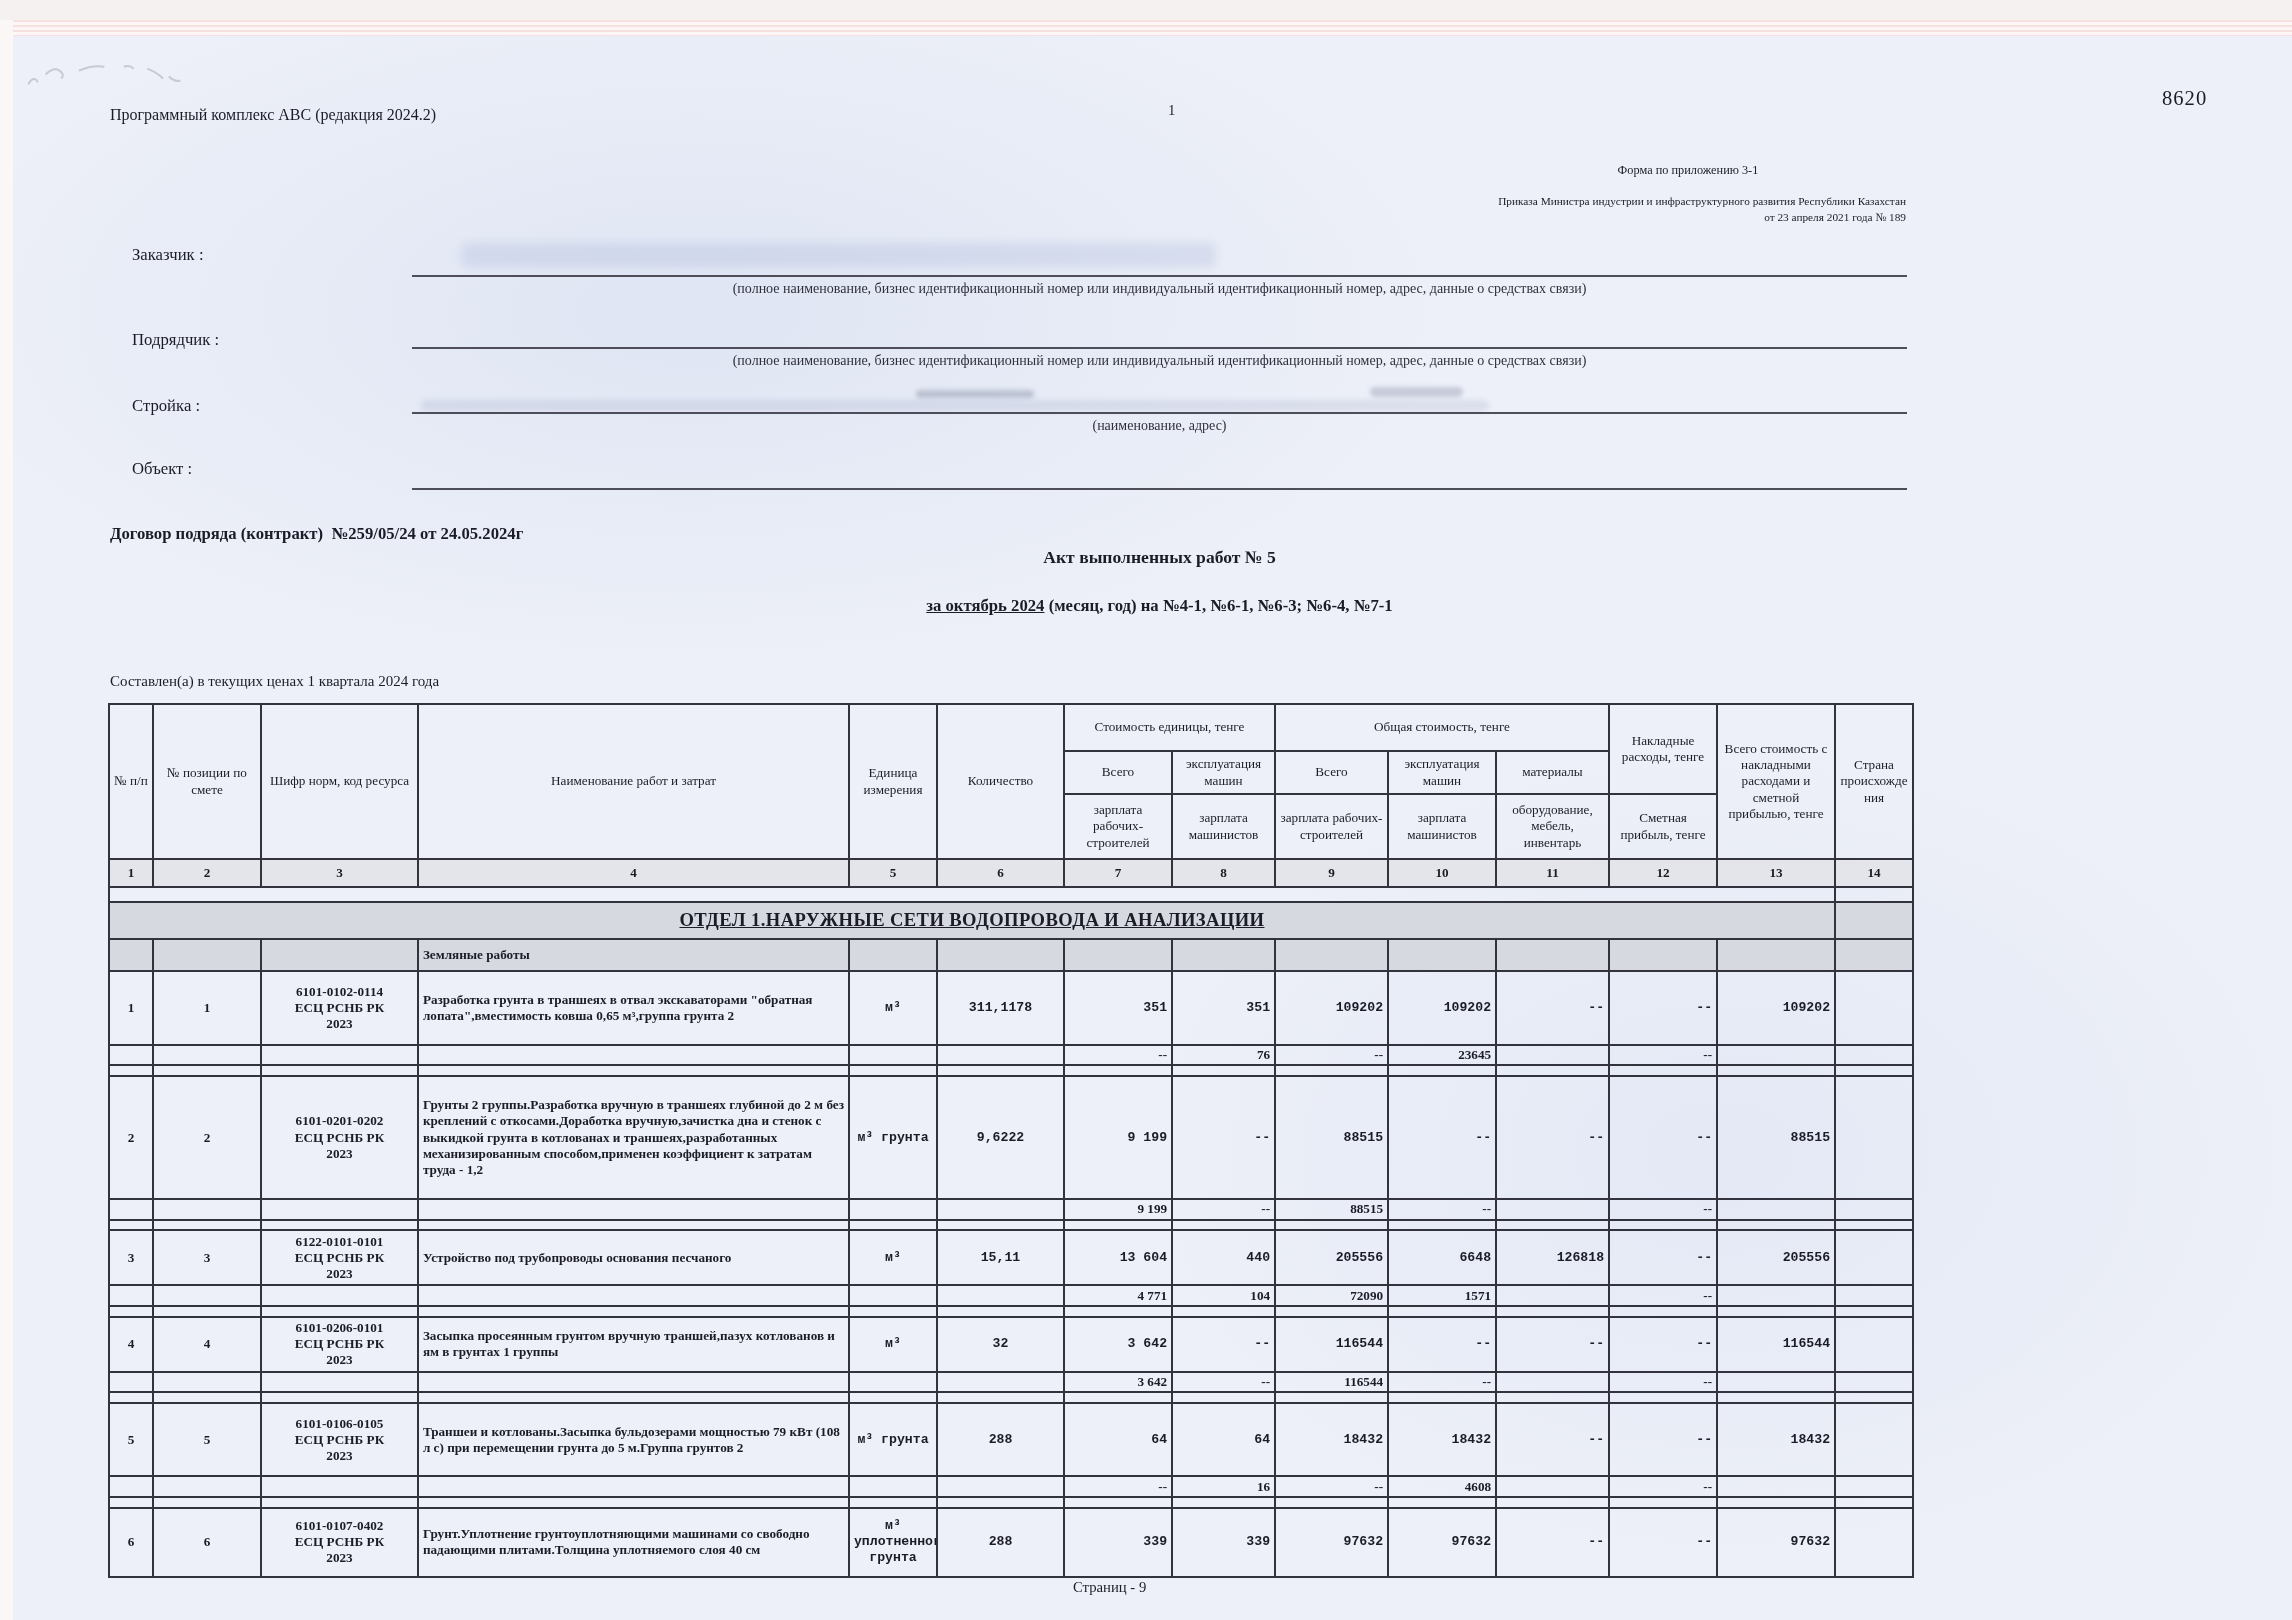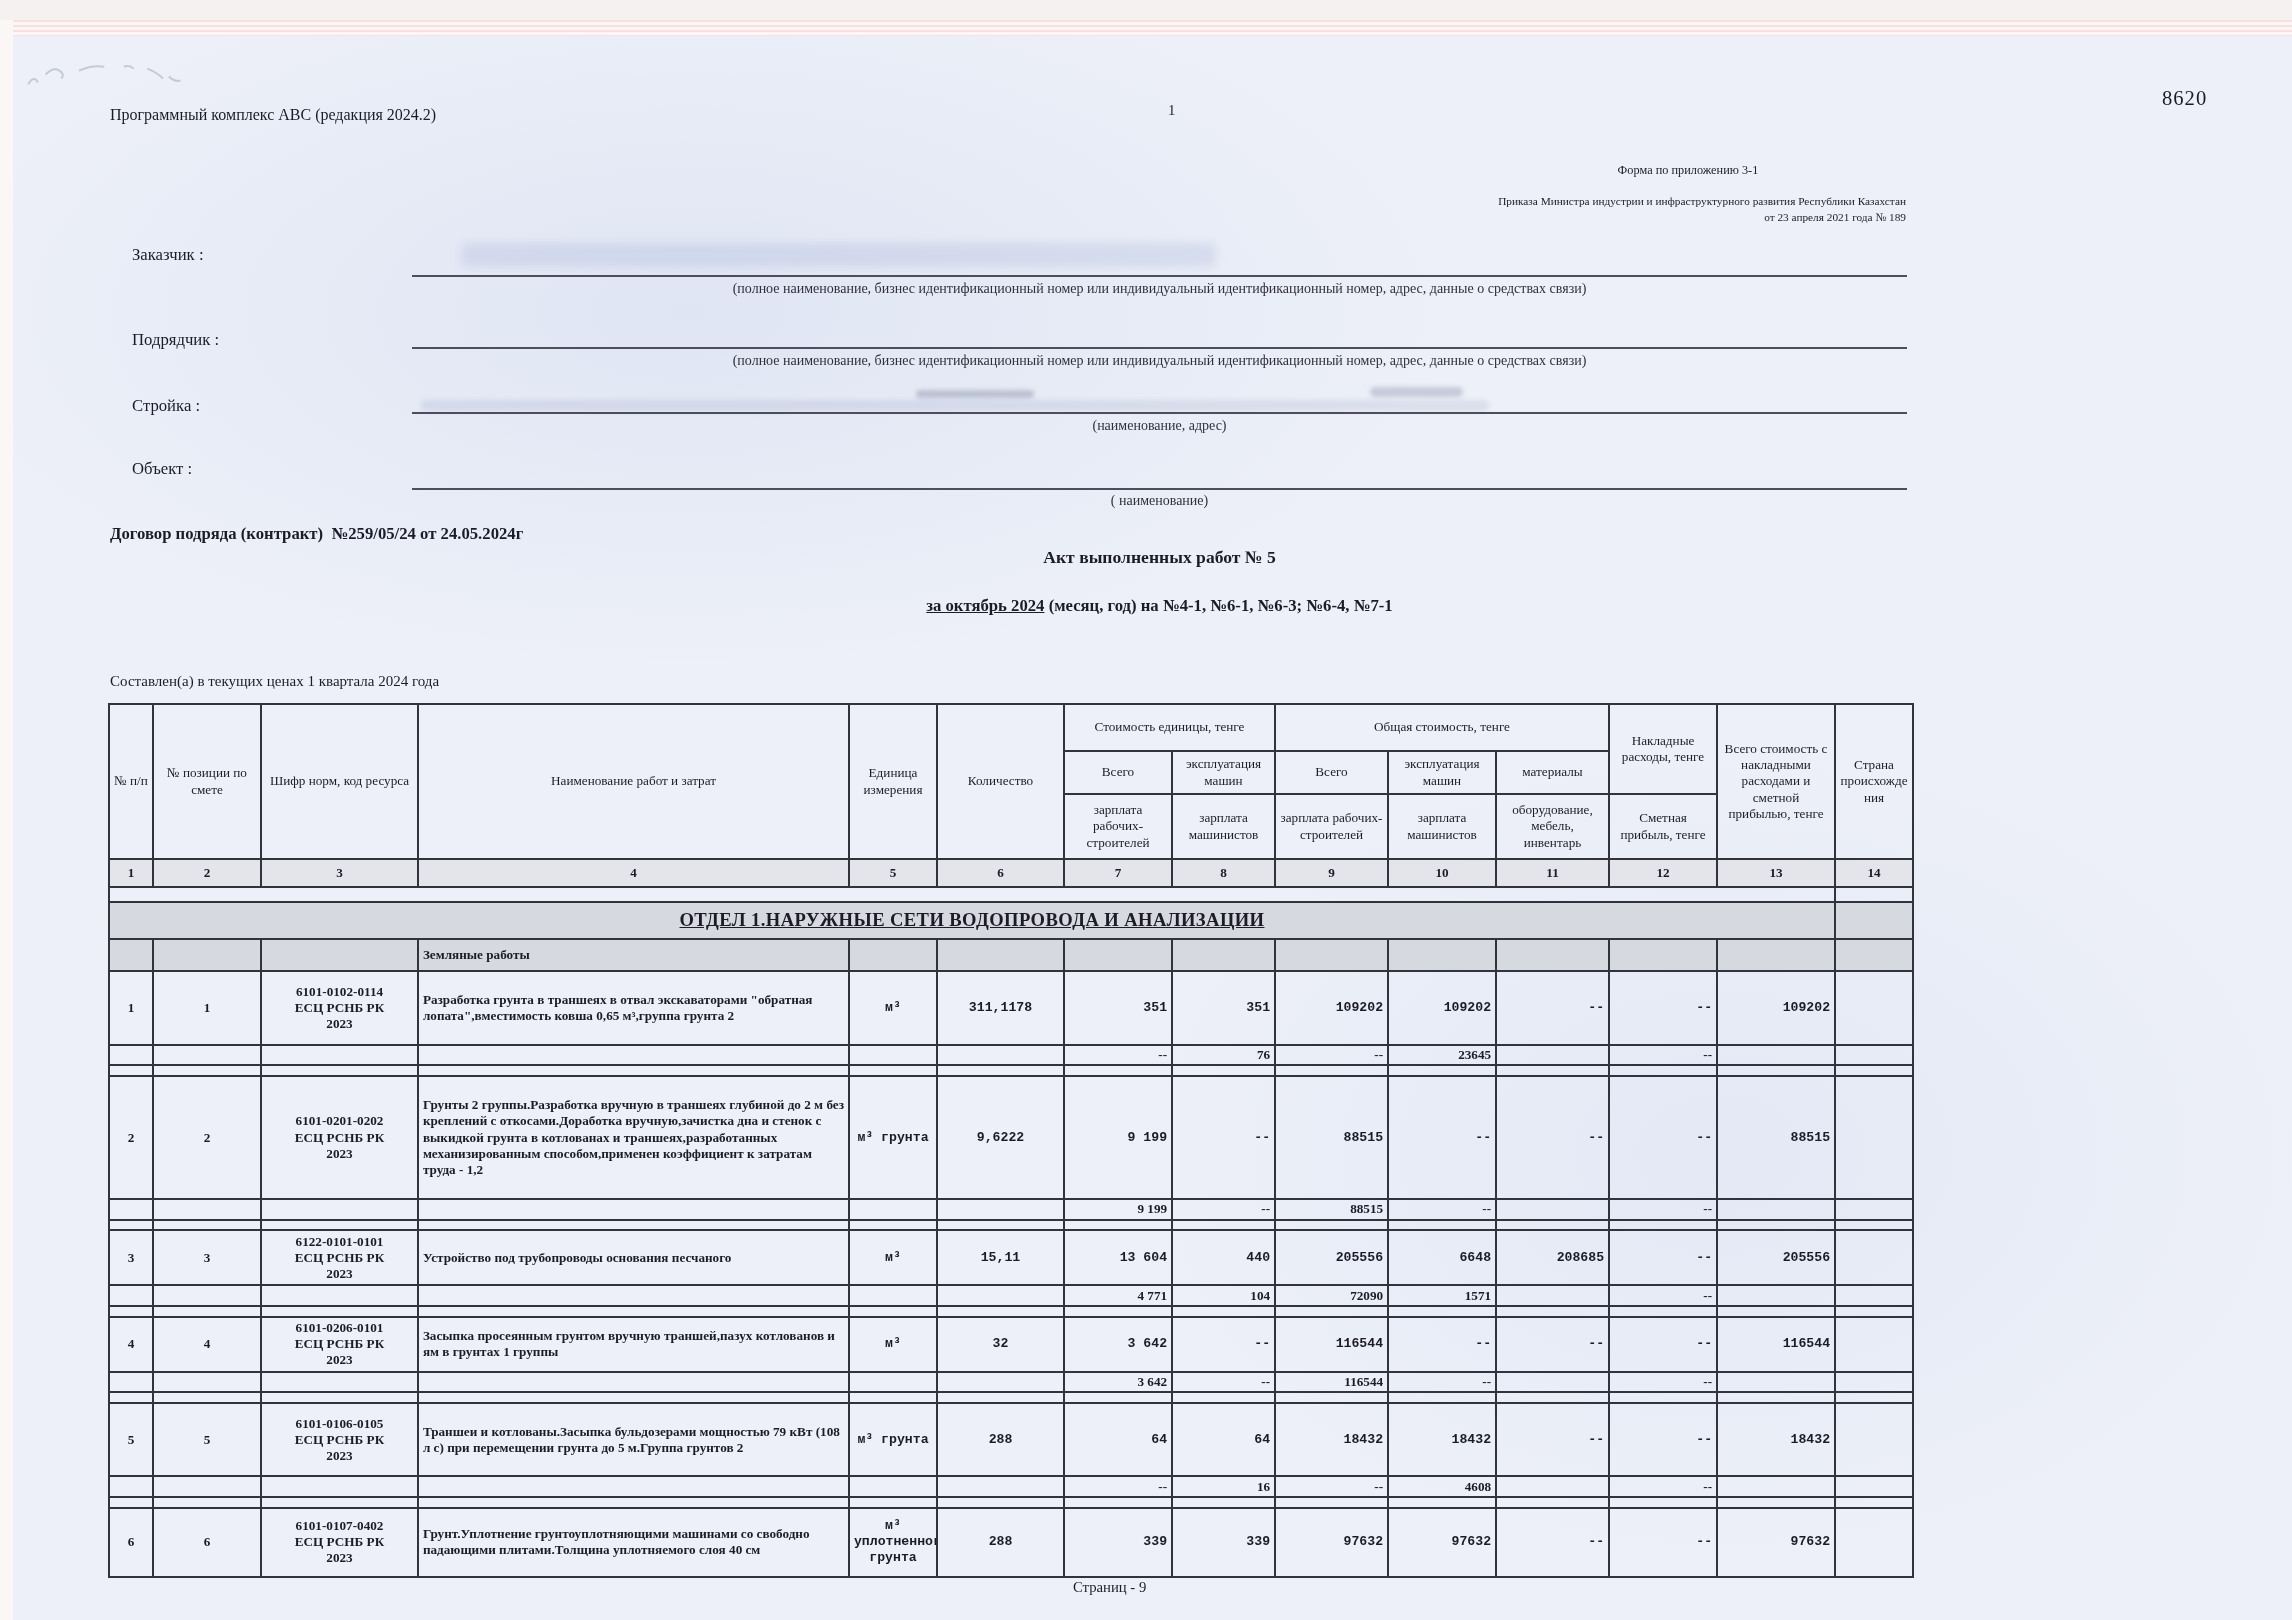--- a/index.html
+++ b/index.html
@@ -112,21 +112,20 @@
 
   <div class="abs fld-label" style="top:376px">Стройка :</div>
   <div class="smudge sm2"></div>
   <div class="smudge sm3"></div>
   <div class="smudge sm4"></div>
   <div class="abs fill-line" style="top:392px"></div>
   <div class="abs caption" style="top:398px">(наименование, адрес)</div>
 
   <div class="abs fld-label" style="top:439px">Объект :</div>
   <div class="abs fill-line" style="top:468px"></div>
-  <div class="abs caption" style="top:473px">( наименование)</div>
 
   <div class="abs contract-line">
     <span>Договор подряда (контракт)</span>&nbsp;&nbsp;<span>№259/05/24 от 24.05.2024г</span>
   </div>
 
   <div class="abs act-title">Акт выполненных работ № 5</div>
 
   <div class="abs period-line">
     <span class="u">за октябрь 2024</span><span> (месяц, год) на №4-1, №6-1, №6-3; №6-4, №7-1</span>
   </div>
@@ -329,21 +328,21 @@
           <td class="c-code c-top">6122-0101-0101
 ЕСЦ РСНБ РК
 2023</td>
           <td class="c-desc c-top">Устройство под трубопроводы основания песчаного</td>
           <td class="c-unit c-bot">м³</td>
           <td class="c-qty c-bot">15,11</td>
           <td class="c-val c-bot">13 604</td>
           <td class="c-val c-bot">440</td>
           <td class="c-val c-bot">205556</td>
           <td class="c-val c-bot">6648</td>
-          <td class="c-val c-bot">208685</td>
+          <td class="c-val c-bot">126818</td>
           <td class="c-val c-bot">--</td>
           <td class="c-val c-bot">205556</td>
           <td class="c-val c-bot"></td>
         </tr>
         <tr class="r-second" style="height: 20.6px;">
           <td></td>
           <td></td>
           <td></td>
           <td></td>
           <td></td>

